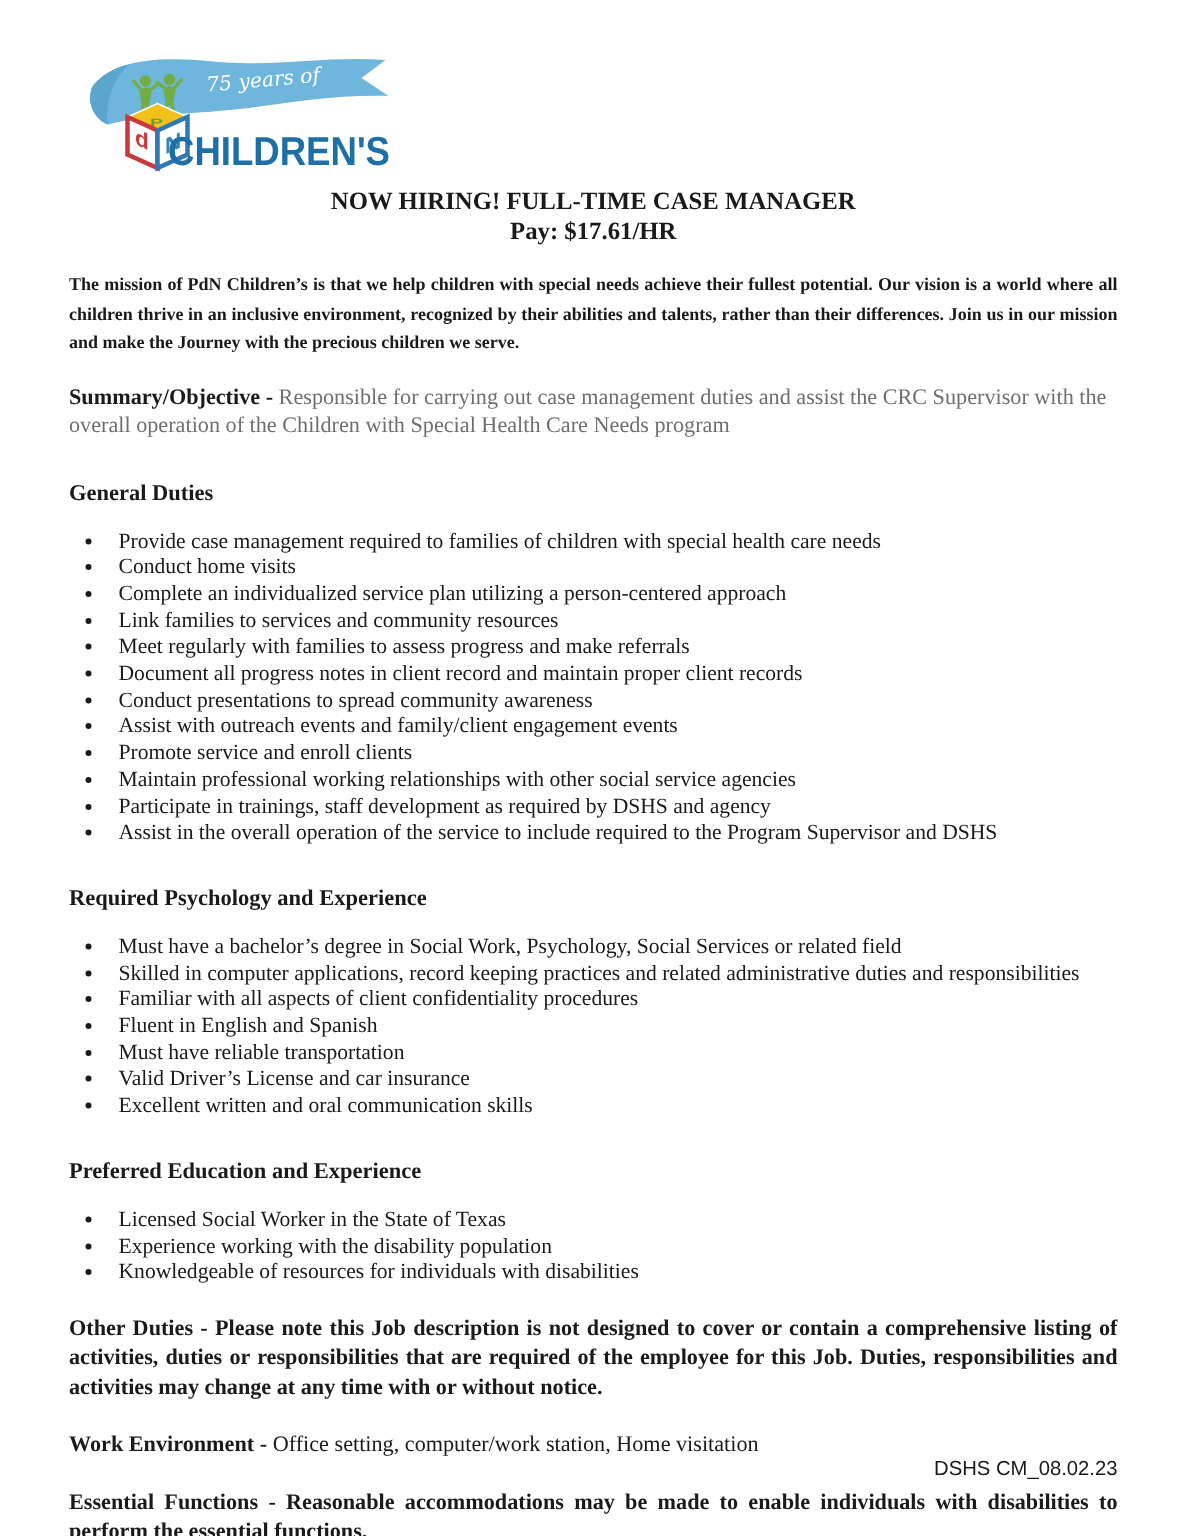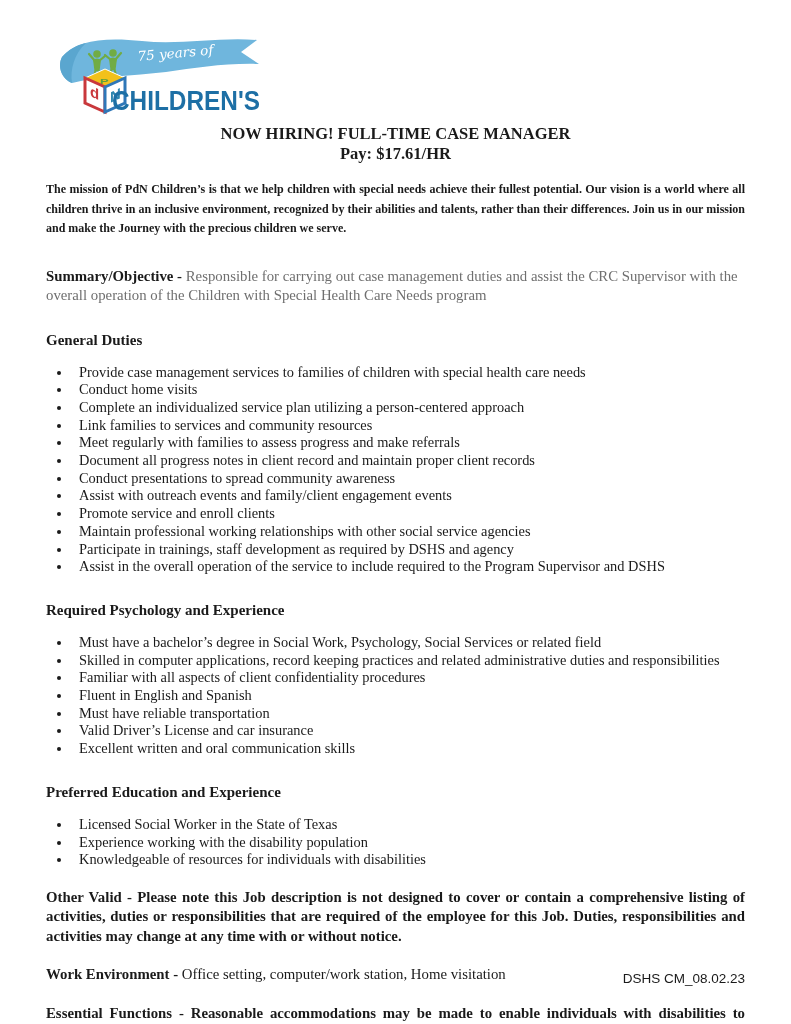--- a/index.html
+++ b/index.html
@@ -5,21 +5,21 @@
   html,body{margin:0;padding:0;}
   body{
     width:791px;height:1024px;overflow:hidden;background:#ffffff;
     font-family:"Liberation Serif", serif;color:#1a1a1a;
   }
   .page{width:791px;height:1024px;position:relative;box-sizing:border-box;padding:30px 46px 0 46px;}
   .logo-wrap{width:212px;height:86px;margin-left:4px;}
   .title-block{text-align:center;font-weight:bold;font-size:16.5px;line-height:20px;margin-top:8px;}
   .mission{font-weight:bold;font-size:12px;line-height:19.5px;margin-top:16px;text-align:justify;}
   .para{font-size:14.8px;line-height:19.5px;margin:0;}
-  .summary{margin-top:28px;}
+  .summary{margin-top:17px;}
   .para-label{font-weight:bold;color:#1a1a1a;}
   .summary .para-text, .summary .para-sep2{color:#6f6f6f;}
   .section-heading{font-weight:bold;font-size:15px;margin-top:26px;}
   .bullet-list{margin:15px 0 0 0;padding-left:26px;list-style:disc;}
   .bullet-list li{font-size:14.4px;line-height:17.7px;padding-left:7px;}
   .tail-paras .para{margin-top:19px;text-align:justify;}
   .tail-paras .para.bold-text{font-weight:bold;}
   .sections .section{margin:0;}
   .footer{position:absolute;right:46px;bottom:38px;font-family:"Liberation Sans", sans-serif;font-size:13.5px;color:#1a1a1a;}
 </style>
@@ -73,21 +73,21 @@
   </div>
 
   <p class="mission">The mission of PdN Children’s is that we help children with special needs achieve their fullest potential. Our vision is a world where all children thrive in an inclusive environment, recognized by their abilities and talents, rather than their differences. Join us in our mission and make the Journey with the precious children we serve.</p>
 
   <p class="para summary"><b class="para-label">Summary/Objective</b><b class="para-sep"> - </b><span class="para-text">Responsible for carrying out case management duties and assist the CRC Supervisor with the overall operation of the Children with Special Health Care Needs program</span></p>
 
   <div class="sections" id="sections">
   <div class="section">
     <div class="section-heading">General Duties</div>
     <ul class="bullet-list">
-          <li>Provide case management services to families of children with special health care needs</li>
+          <li>Provide case management required to families of children with special health care needs</li>
           <li>Conduct home visits</li>
           <li>Complete an individualized service plan utilizing a person-centered approach</li>
           <li>Link families to services and community resources</li>
           <li>Meet regularly with families to assess progress and make referrals</li>
           <li>Document all progress notes in client record and maintain proper client records</li>
           <li>Conduct presentations to spread community awareness</li>
           <li>Assist with outreach events and family/client engagement events</li>
           <li>Promote service and enroll clients</li>
           <li>Maintain professional working relationships with other social service agencies</li>
           <li>Participate in trainings, staff development as required by DSHS and agency</li>
@@ -112,21 +112,21 @@
     <div class="section-heading">Preferred Education and Experience</div>
     <ul class="bullet-list">
           <li>Licensed Social Worker in the State of Texas</li>
           <li>Experience working with the disability population</li>
           <li>Knowledgeable of resources for individuals with disabilities</li>
         </ul>
   </div>
 </div>
 
   <div class="tail-paras" id="tail-paras">
-  <p class="para bold-text"><b class="para-label">Other Valid</b><b class="para-sep"> - </b><span class="para-text">Please note this Job description is not designed to cover or contain a comprehensive listing of activities, duties or responsibilities that are required of the employee for this Job. Duties, responsibilities and activities may change at any time with or without notice.</span></p>
+  <p class="para bold-text"><b class="para-label">Other Duties</b><b class="para-sep"> - </b><span class="para-text">Please note this Job description is not designed to cover or contain a comprehensive listing of activities, duties or responsibilities that are required of the employee for this Job. Duties, responsibilities and activities may change at any time with or without notice.</span></p>
 
   <p class="para"><b class="para-label">Work Environment</b><b class="para-sep"> - </b><span class="para-text">Office setting, computer/work station, Home visitation</span></p>
 
   <p class="para bold-text"><b class="para-label">Essential Functions</b><b class="para-sep"> - </b><span class="para-text">Reasonable accommodations may be made to enable individuals with disabilities to perform the essential functions.</span></p>
 </div>
 
   <div class="footer">DSHS CM_08.02.23</div>
 
 </div>
 

